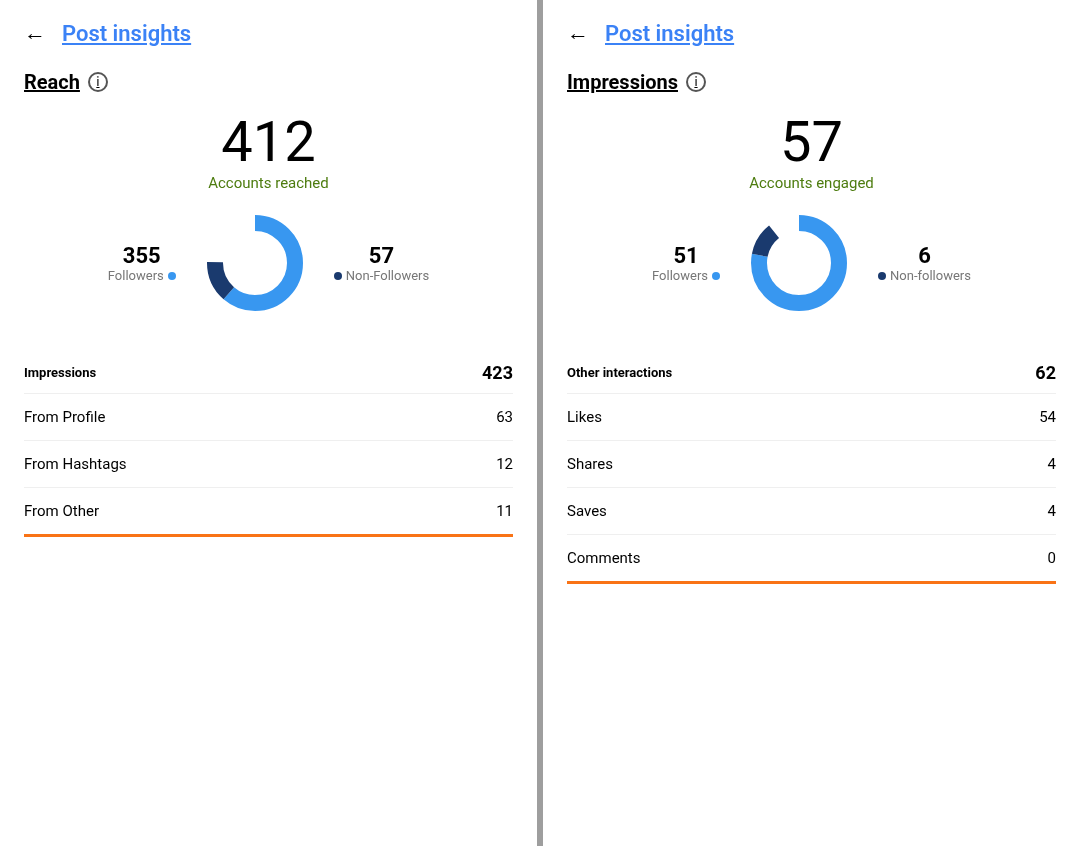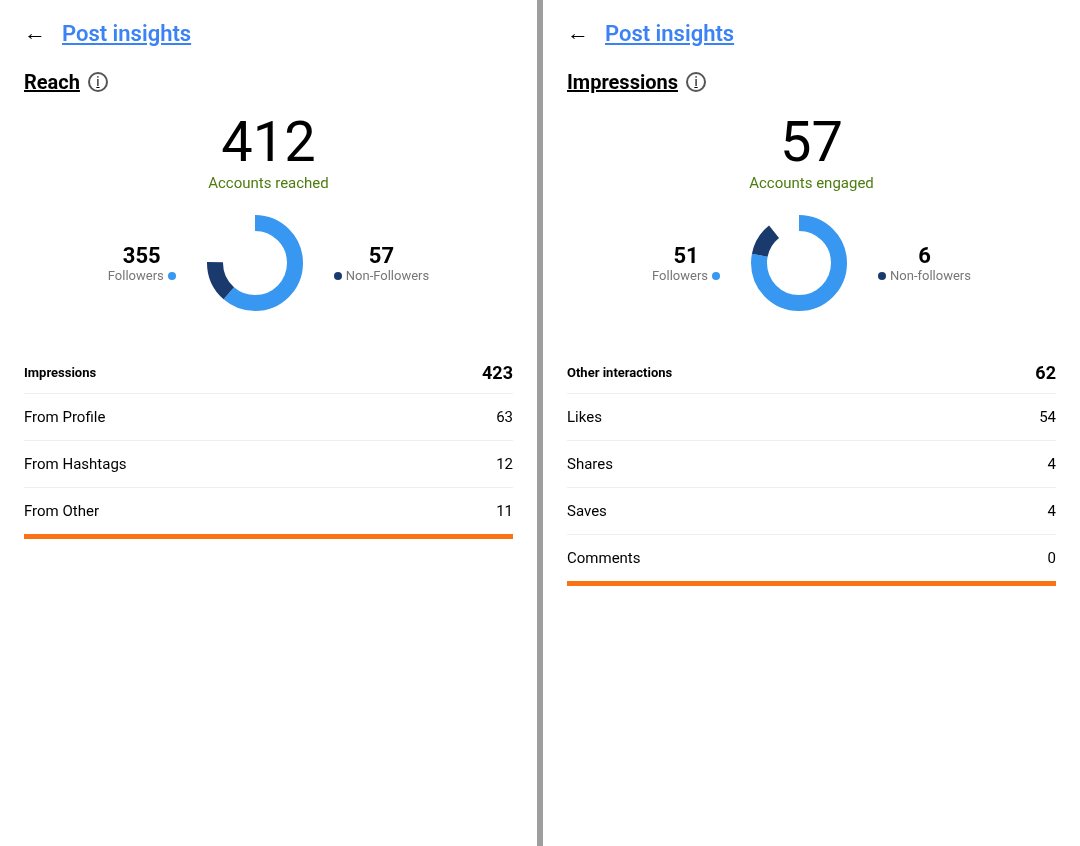--- a/index.html
+++ b/index.html
@@ -116,21 +116,21 @@
     }
 
     .metrics-row {
       display: flex;
       justify-content: space-between;
       align-items: center;
       padding: 14px 0;
       border-top: 1px solid #efefef;
     }
     .metrics-row:last-child {
-      border-bottom: 5px solid #f97316;
+      border-bottom: 3px solid #f97316;
     }
     .metrics-label {
       font-size: 15px;
       color: #000;
     }
     .metrics-value {
       font-size: 15px;
       color: #000;
     }
     .section-header-row {

